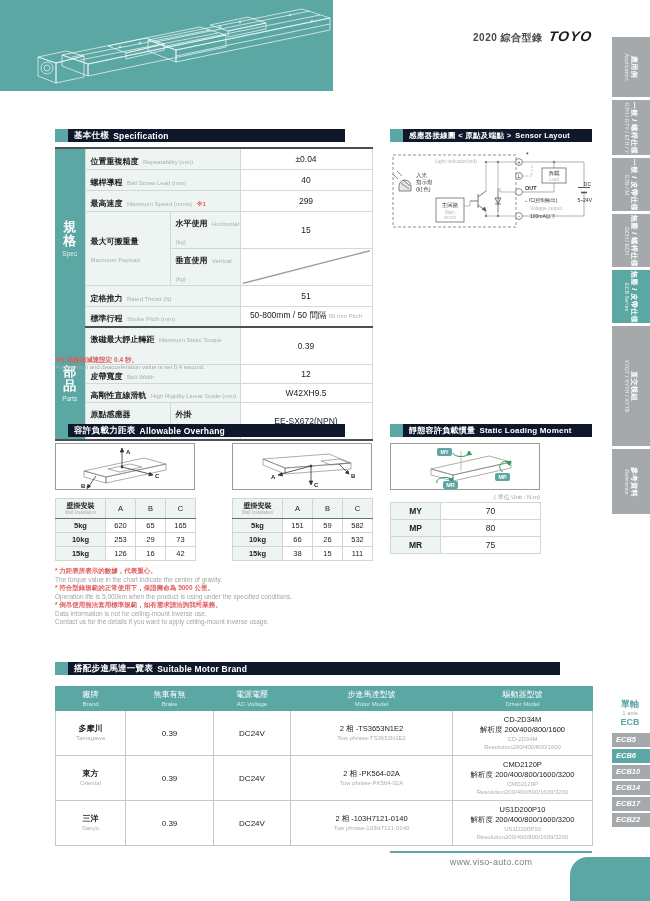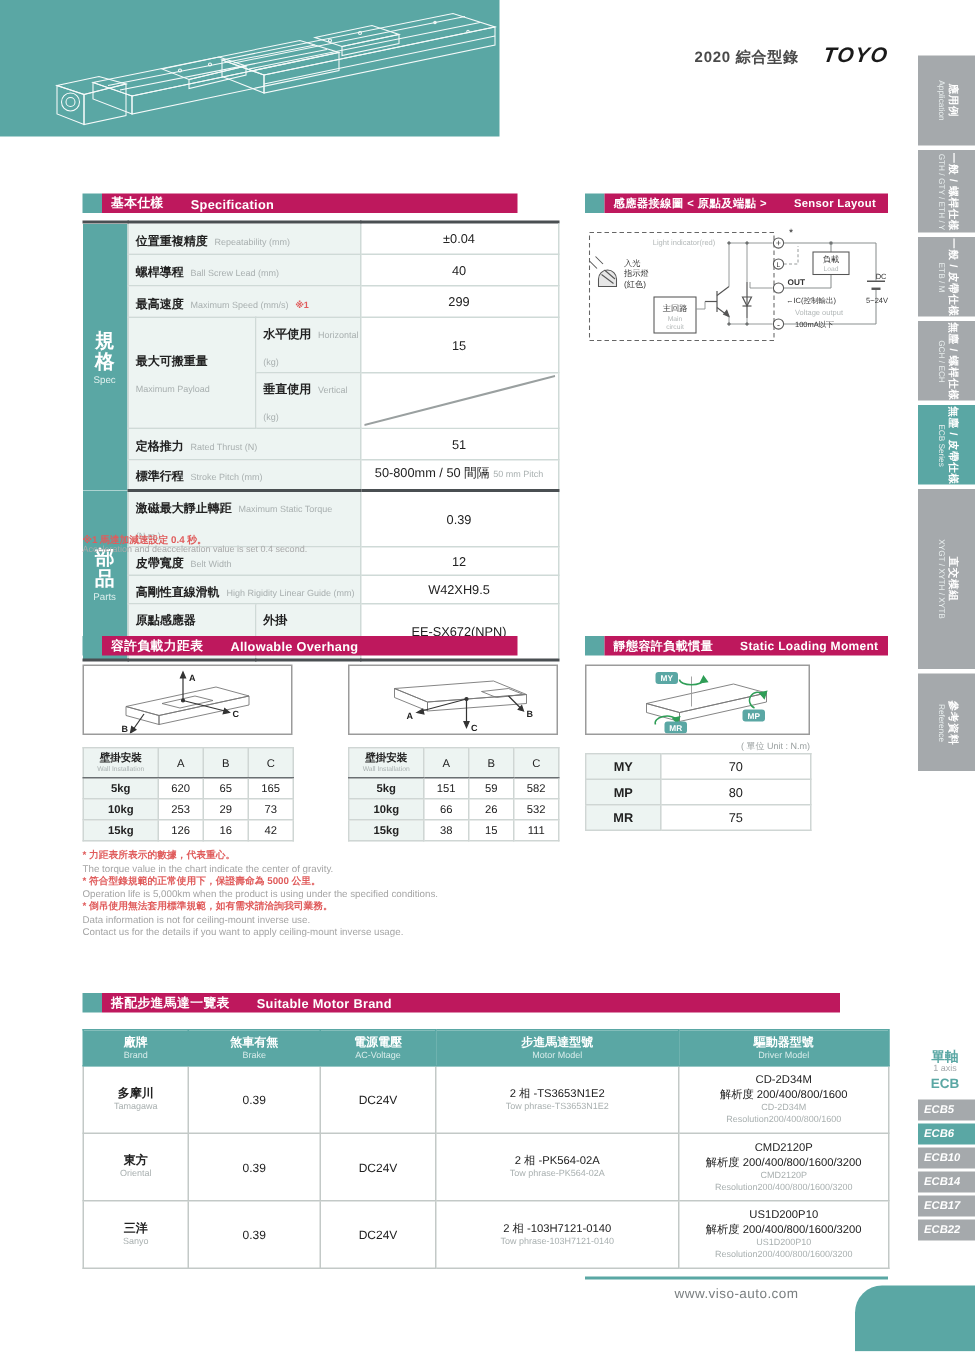--- a/index.html
+++ b/index.html
@@ -3,28 +3,28 @@
 <meta charset="utf-8">
 <style>
   * { margin:0; padding:0; box-sizing:border-box; }
   html,body { background:#fff; }
   body { font-family:"Liberation Sans","DejaVu Sans",sans-serif; }
   .page { position:relative; width:650px; height:901px; background:#fff; overflow:hidden; }
   .abs { position:absolute; }
 
   
   .hero { background:#5aa7a4; }
-  .catalog-line { display:flex; align-items:baseline; gap:16px; justify-content:flex-end; }
+  .catalog-line { display:flex; align-items:baseline; gap:6px; justify-content:flex-end; }
   .catalog-txt { font-size:10px; font-weight:700; color:#4a4a4a; letter-spacing:0.5px; }
   .toyo-logo { font-size:14px; font-weight:900; font-style:italic; color:#1a1a1a; letter-spacing:1px; transform:skewX(-8deg); display:inline-block; }
   .phone { font-size:13px; color:#7d7d7d; text-align:right; }
 
   
   .sec-sq { background:#5aa7a4; width:13px; height:13px; }
-  .sec-bar { background:#be185d; height:13px; color:#fff; display:flex; align-items:center; padding-left:6px; gap:18px; }
+  .sec-bar { background:#0f172a; height:13px; color:#fff; display:flex; align-items:center; padding-left:6px; gap:4px; }
   .sec-bar .t-zh { font-size:8.5px; font-weight:700; letter-spacing:0.3px; }
   .sec-bar .t-en { font-size:8.5px; font-weight:700; letter-spacing:0.2px; }
 
   
   table { border-collapse:collapse; }
   .spec-table { width:317px; border-top:2px solid #4a4f52; border-bottom:2px solid #4a4f52; table-layout:fixed; }
   .spec-table td { border:1px solid #cfdad7; vertical-align:middle; overflow:hidden; }
   .spec-table td.side { background:#5aa7a4; border:none; text-align:center; color:#fff; }
   .side-zh { width:14px; margin:0 auto; word-break:break-all; font-size:13px; line-height:14px; font-weight:700; }
   .side-en { font-size:6.5px; color:#dff0ee; margin-top:2px; }
@@ -58,21 +58,21 @@
   .moment-table td { border:1px solid #cfd6d4; height:17px; text-align:center; vertical-align:middle; font-size:8.5px; color:#222; }
   .moment-table td.mlab { background:#edf4f2; font-weight:700; }
   .unit-txt { font-size:6px; color:#9aa0a0; text-align:right; }
 
   .diagram-box { background:#fff; border:1px solid #9b9b9b; }
 
   
   .motor-table { width:537px; table-layout:fixed; border:1px solid #9aa0a0; }
   .motor-table td { border:1px solid #c3c9c7; text-align:center; vertical-align:middle; }
   .motor-table tr.mhd td { background:#5aa7a4; border:1px solid #5aa7a4; height:24px; }
-  .mh-zh { font-size:8px; font-weight:700; color:#fff; line-height:10px; }
+  .mh-zh { font-size:8px; font-weight:400; color:#fff; line-height:10px; }
   .mh-en { font-size:6px; color:#d8ecea; line-height:8px; }
   .motor-table tr.mrow td { height:45px; background:#fff; }
   .motor-table td.brand { background:#eef5f3; }
   .b-zh { font-size:8px; font-weight:700; color:#222; line-height:10px; }
   .b-en { font-size:6px; color:#a9b0b0; line-height:8px; }
   .m-plain { font-size:8px; color:#222; }
   .m-l1 { font-size:7.5px; color:#222; line-height:10px; }
   .m-l2 { font-size:6px; color:#a9b0b0; line-height:8px; }
 
   

